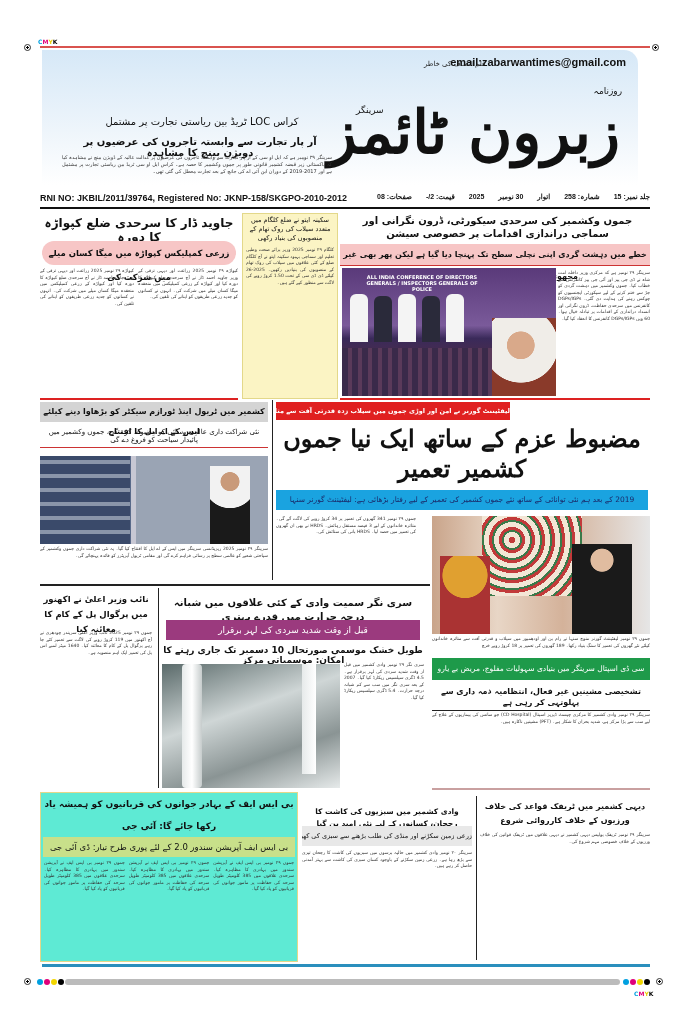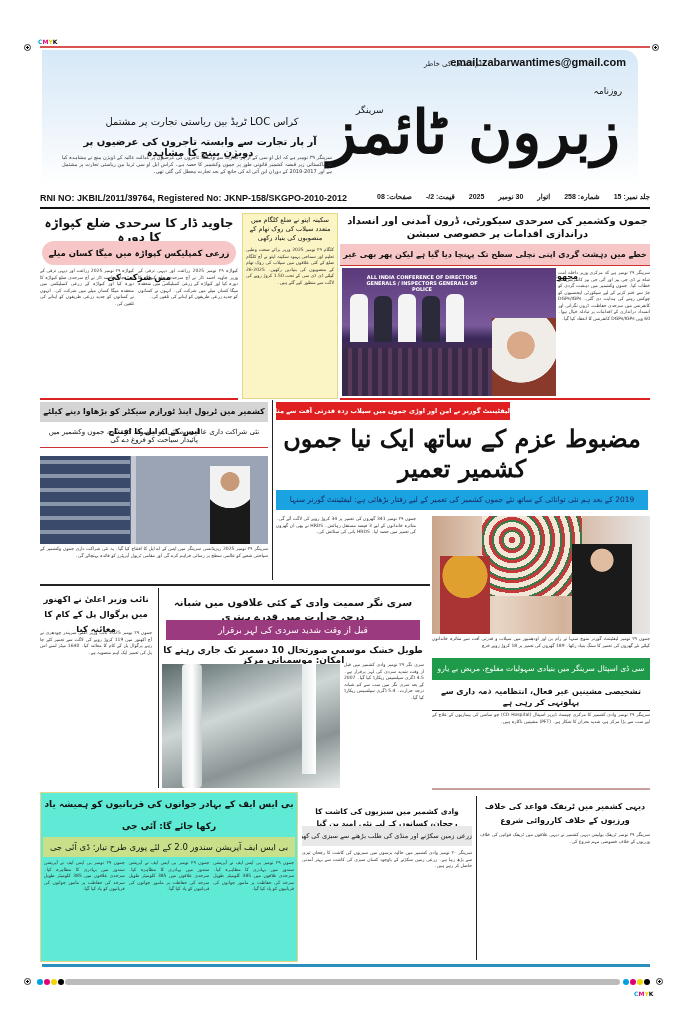--- a/index.html
+++ b/index.html
@@ -55,21 +55,21 @@
     <span><span>جلد نمبر</span>: <span>15</span></span>
     <span><span>شمارہ</span>: <span>258</span></span>
     <span>اتوار</span>
     <span>30 نومبر</span>
     <span>2025</span>
     <span><span>قیمت</span>: <span>2/-</span></span>
     <span><span>صفحات</span>: <span>08</span></span>
   </span>
 </div>
 
-<div class="abs hd" style="left:345px;top:214px;width:305px;font-size:10px;line-height:13px">جموں وکشمیر کی سرحدی سیکورٹی، ڈرون آمدنی اور انسداد دراندازی اقدامات پر خصوصی سیشن</div>
+<div class="abs hd" style="left:345px;top:214px;width:305px;font-size:10px;line-height:13px">جموں وکشمیر کی سرحدی سیکورٹی، ڈرون نگرانی اور سماجی دراندازی اقدامات پر خصوصی سیشن</div>
 <div class="abs hd" style="left:340px;top:244px;width:310px;height:22px;background:#f7c6c6;font-size:8px;line-height:22px;border-bottom:1px solid #c33">خطے میں دہشت گردی اپنی نچلی سطح تک پہنچا دیا گیا ہے لیکن پھر بھی غیر مجھوتہ چوکسی ناگزیر: مرکزی وزیر داخلہ</div>
 <div class="abs body-text" style="left:558px;top:270px;width:92px;height:125px">سرینگر ۲۹ نومبر ہے کہ مرکزی وزیر داخلہ امت شاہ نے ڈی جی پیز اور آئی جی پیز کانفرنس سے خطاب کیا۔ جموں وکشمیر میں دہشت گردی کو جڑ سے ختم کرنے کے لیے سیکورٹی ایجنسیوں کو چوکس رہنے کی ہدایت دی گئی۔ DGPs/IGPs کانفرنس میں سرحدی حفاظت، ڈرون نگرانی اور انسداد دراندازی کے اقدامات پر تبادلہ خیال ہوا۔ 60 ویں DGPs/IGPs کانفرنس کا انعقاد کیا گیا۔</div>
 <div class="photo" style="left:342px;top:268px;width:214px;height:128px;background:linear-gradient(180deg,#5a3a7a 0%,#7a5a9a 45%,#3a2a5a 55%,#6a3030 100%)">
   <div class="abs" style="left:20px;top:6px;width:120px;color:#fff;font-size:5px;text-align:center;font-weight:bold">ALL INDIA CONFERENCE OF DIRECTORS GENERALS / INSPECTORS GENERALS OF POLICE</div>
   <div class="abs" style="left:8px;top:24px;width:140px;height:50px;display:flex;gap:6px;align-items:flex-end">
     <div style="width:18px;height:48px;background:#f4f4f4;border-radius:6px 6px 0 0"></div>
     <div style="width:18px;height:46px;background:#2a2a3a;border-radius:6px 6px 0 0"></div>
     <div style="width:18px;height:48px;background:#f4f4f4;border-radius:6px 6px 0 0"></div>
     <div style="width:18px;height:46px;background:#2a2a3a;border-radius:6px 6px 0 0"></div>
     <div style="width:18px;height:48px;background:#f4f4f4;border-radius:6px 6px 0 0"></div>

